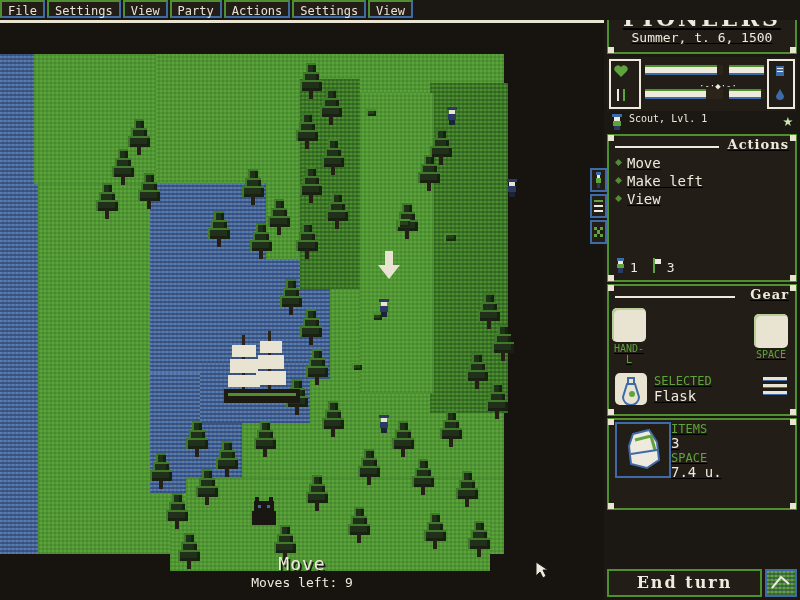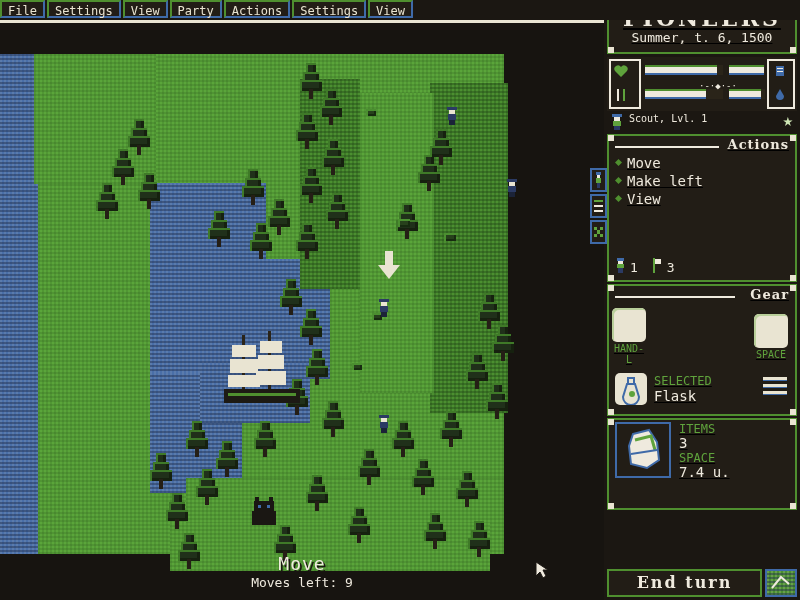--- a/index.html
+++ b/index.html
@@ -428,21 +428,21 @@
   #backpack-body { display:flex; padding:2px 6px 0 6px; }
   #backpack-img {
     width:56px;height:56px;
     border:2px solid #3f6aa8;
     background:#221d16;
     box-sizing:border-box;
     position:relative;
     flex:0 0 auto;
     overflow:hidden;
   }
-  #backpack-stats { margin-left:8px; }
+  #backpack-stats { }
   .bp-key {
     color:#5fa33c; font-size:12px; line-height:14px;
     font-family:"DejaVu Sans Mono", monospace;
   }
   .bp-val {
     color:#efeade; font-size:14px; line-height:15px;
     font-family:"DejaVu Sans Mono", monospace;
   }
 
   

